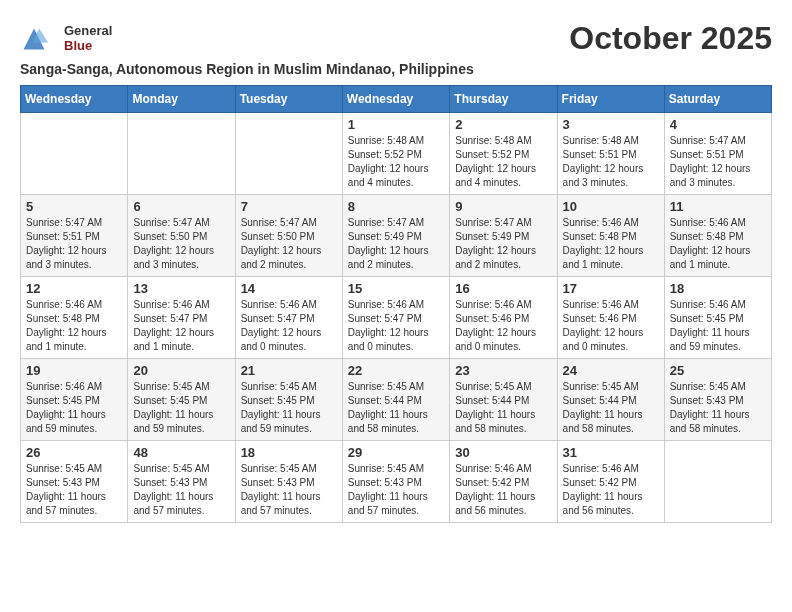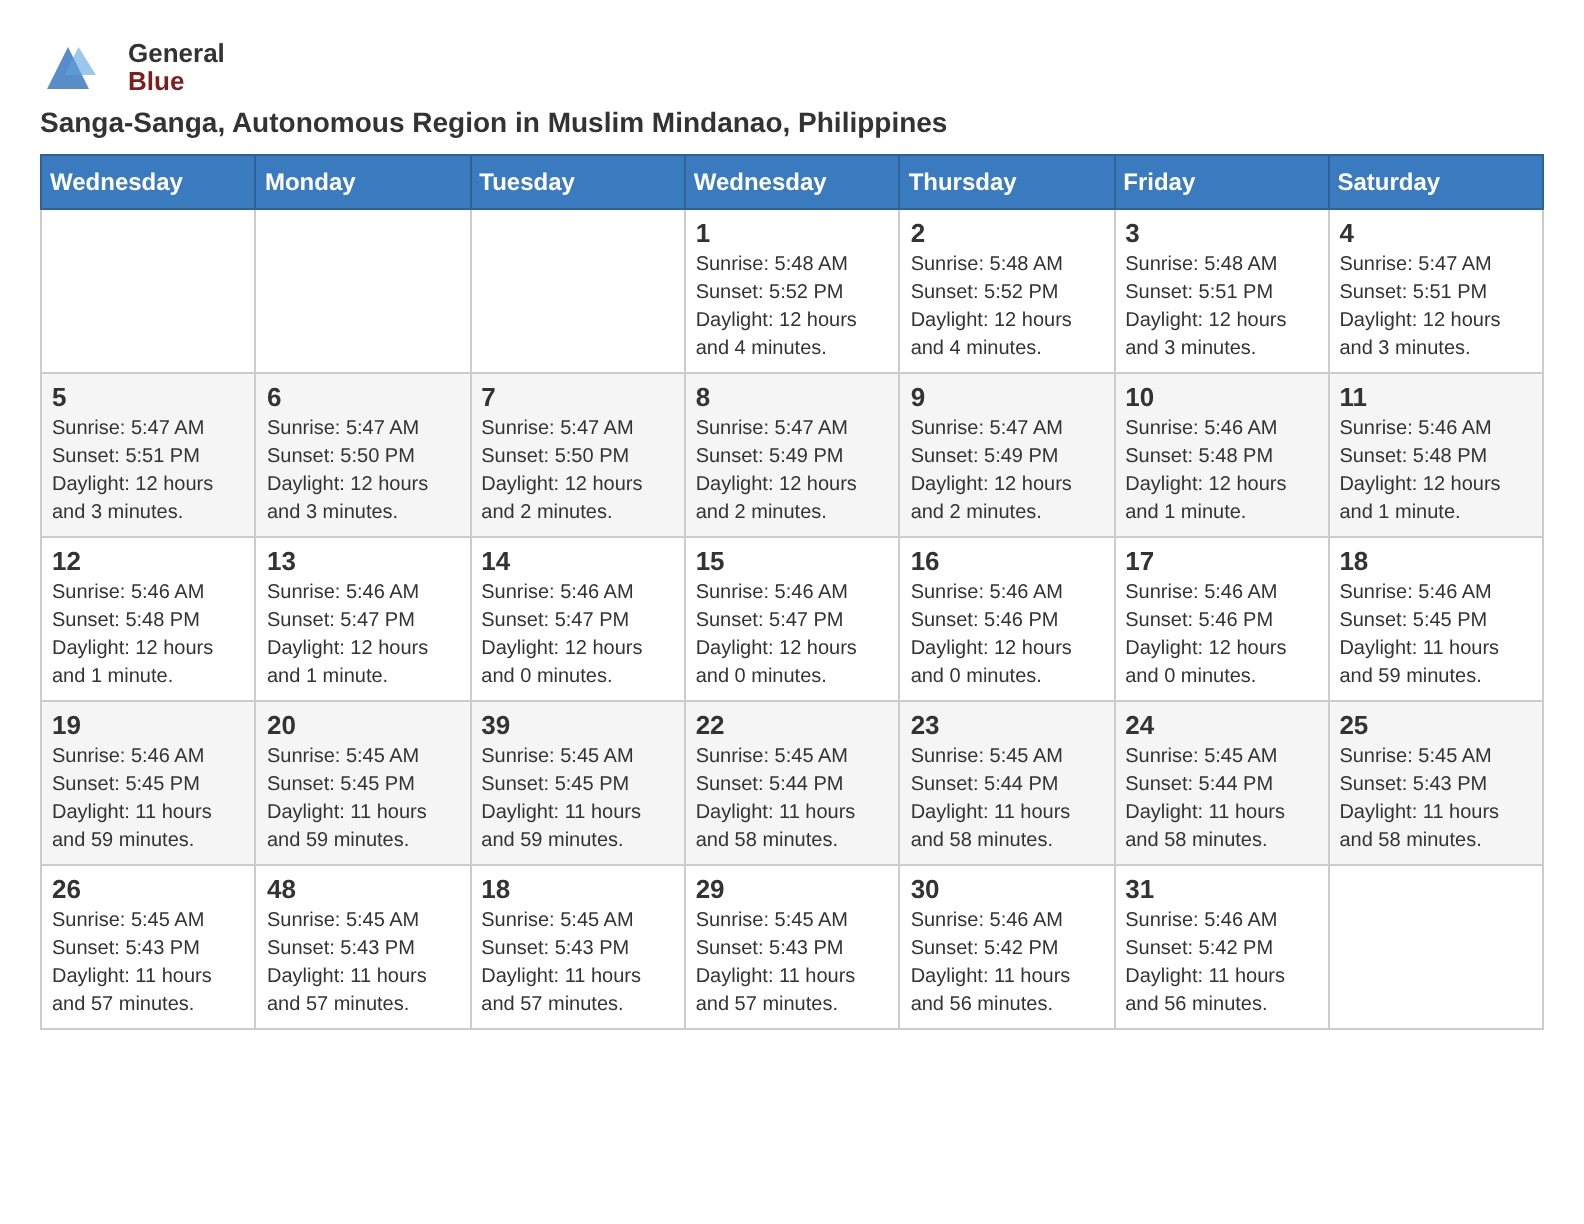--- a/index.html
+++ b/index.html
@@ -101,20 +101,21 @@
   <div class="logo">
     <svg class="logo-icon" viewBox="0 0 32 32" xmlns="http://www.w3.org/2000/svg">
       <polygon points="16,4 28,28 4,28" fill="#3a7abf" opacity="0.85"></polygon>
       <polygon points="22,4 32,20 14,20" fill="#5ba3e0" opacity="0.6"></polygon>
     </svg>
     <div class="logo-text">
       <span class="logo-general">General</span>
       <span class="logo-blue">Blue</span>
     </div>
   </div>
+  <div class="month-title">October 2025</div>
 </div>
 
 <div class="subtitle">Sanga-Sanga, Autonomous Region in Muslim Mindanao, Philippines</div>
 
 <table class="calendar">
   <thead>
     <tr>
       <th>Wednesday</th>
       <th>Monday</th>
       <th>Tuesday</th>
@@ -269,21 +270,21 @@
 and 59 minutes.</div>
         </td>
         <td>
           <span class="day-number">20</span>
           <div class="day-info" style="white-space: pre-line;">Sunrise: 5:45 AM
 Sunset: 5:45 PM
 Daylight: 11 hours
 and 59 minutes.</div>
         </td>
         <td>
-          <span class="day-number">39</span>
+          <span class="day-number">21</span>
           <div class="day-info" style="white-space: pre-line;">Sunrise: 5:45 AM
 Sunset: 5:45 PM
 Daylight: 11 hours
 and 59 minutes.</div>
         </td>
         <td>
           <span class="day-number">22</span>
           <div class="day-info" style="white-space: pre-line;">Sunrise: 5:45 AM
 Sunset: 5:44 PM
 Daylight: 11 hours

